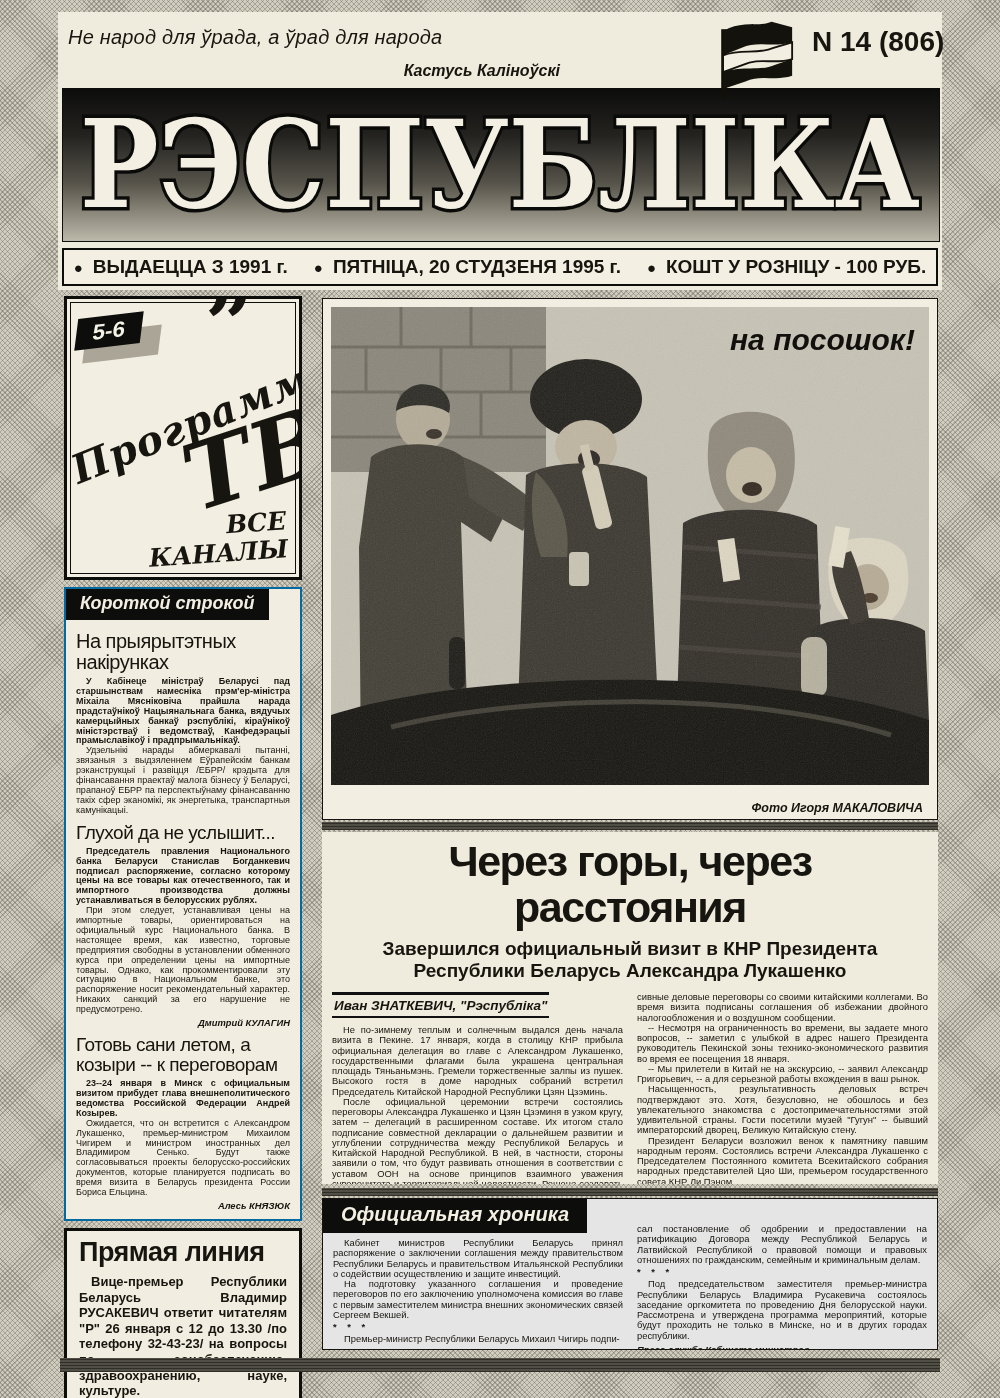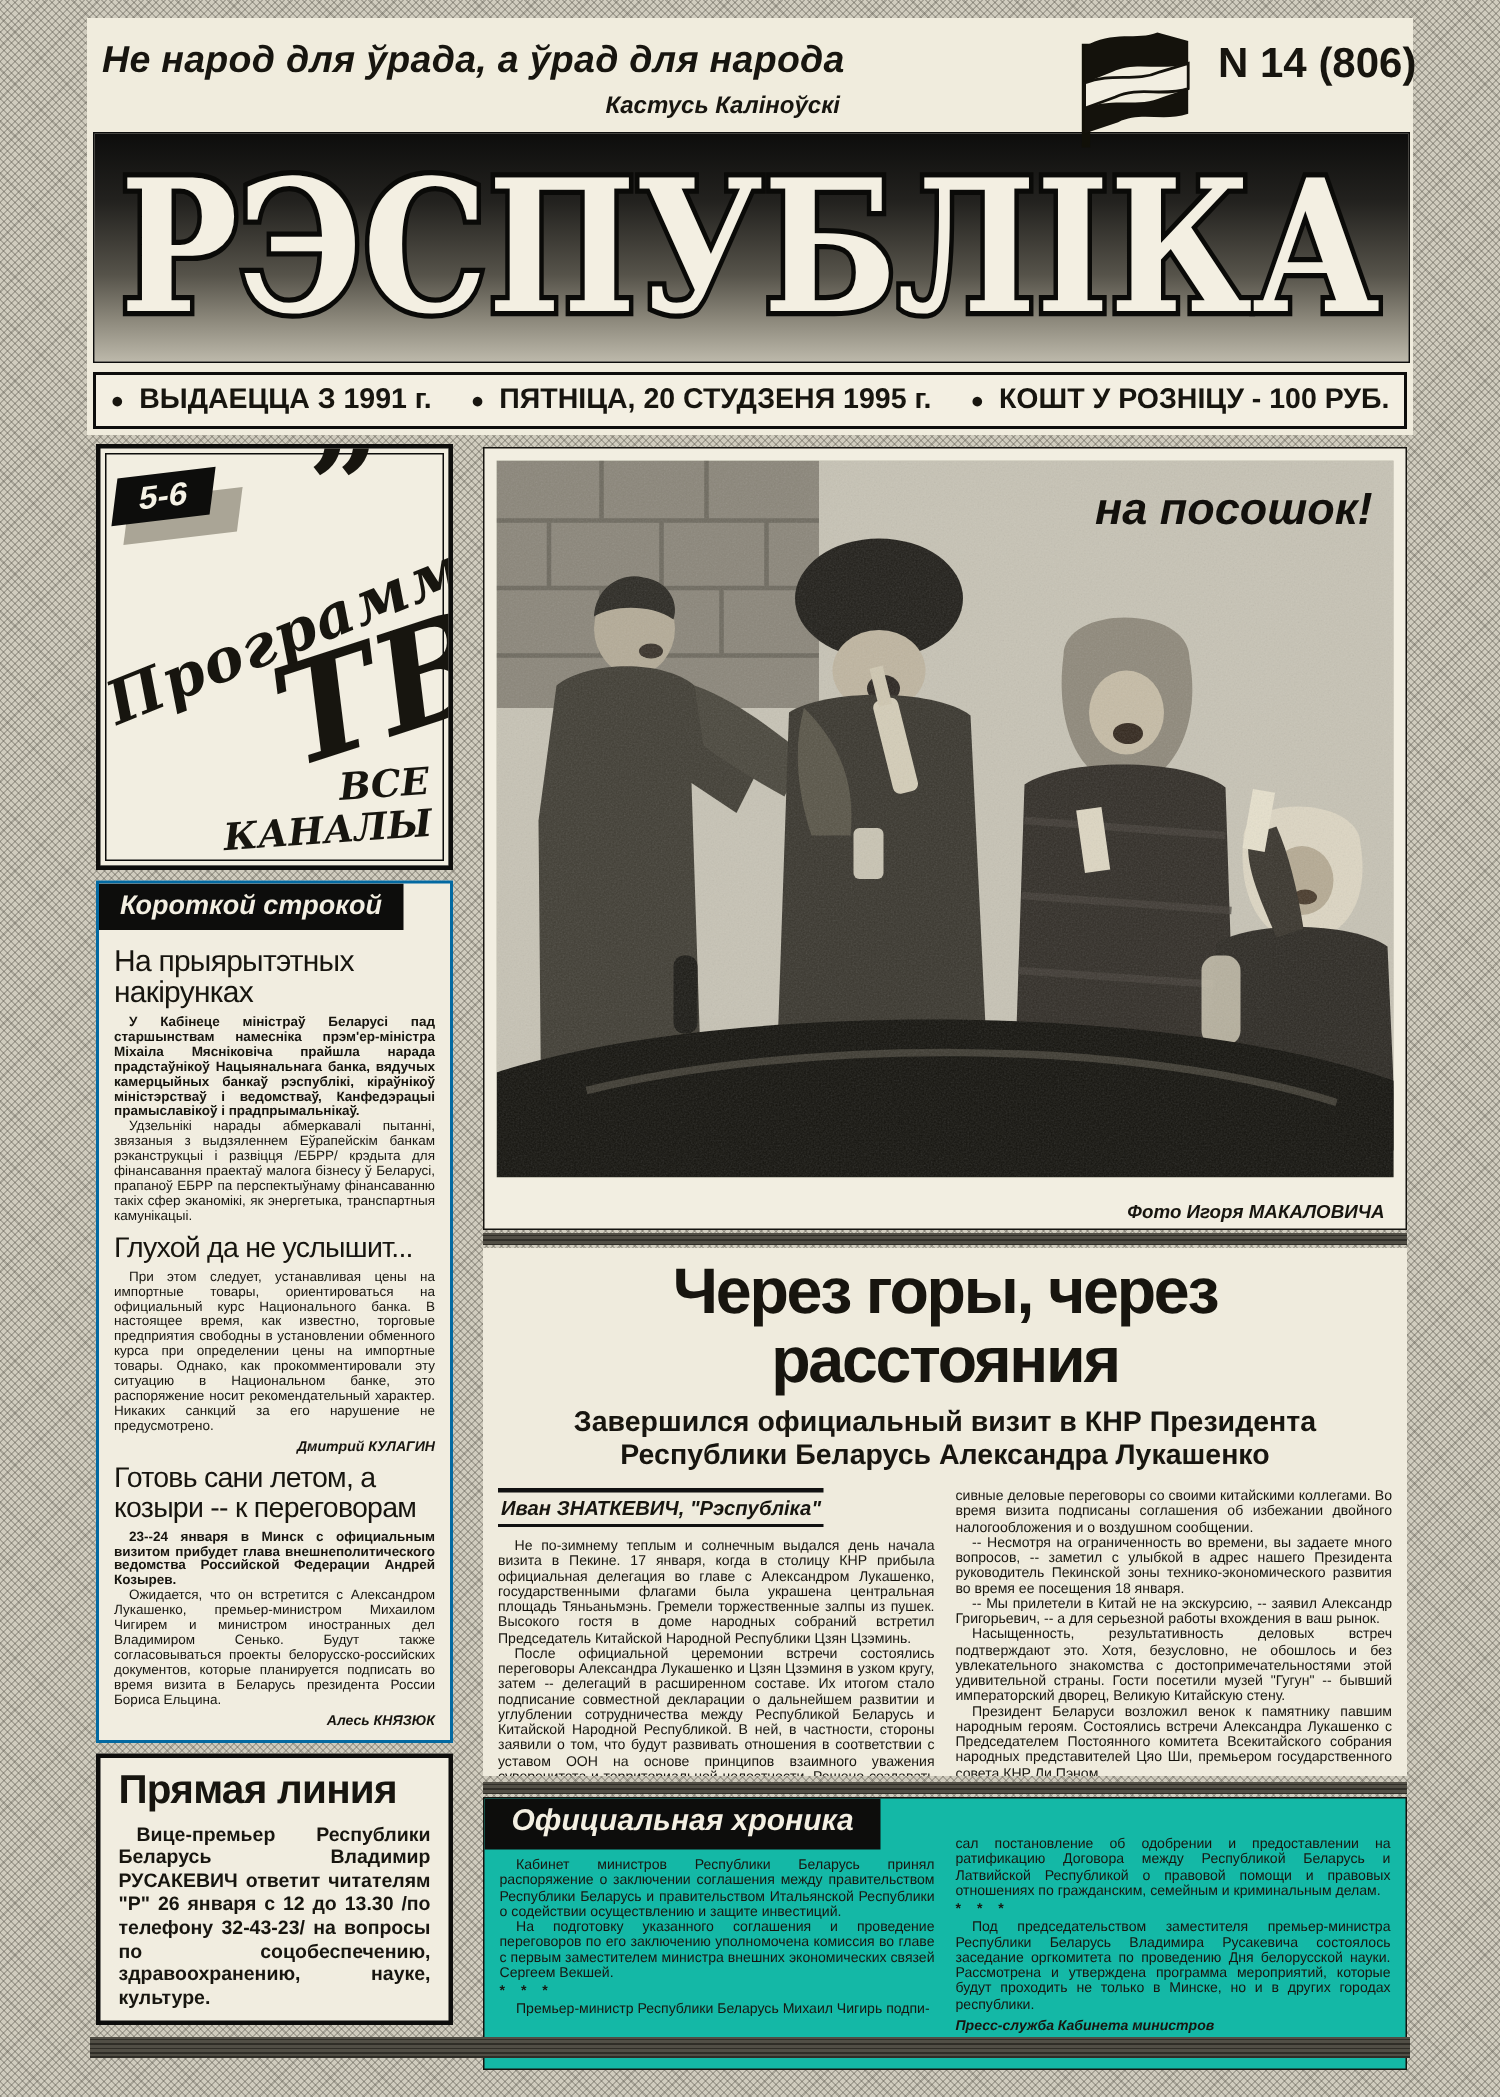--- a/index.html
+++ b/index.html
@@ -9,21 +9,21 @@
     background-image:
       repeating-linear-gradient(45deg, rgba(74,71,62,.30) 0 1px, transparent 1px 3.5px),
       repeating-linear-gradient(-45deg, rgba(74,71,62,.30) 0 1px, transparent 1px 3.5px);
     font-family:"Liberation Sans", sans-serif;color:#17150f;
   }
   .paper{position:absolute;background:#f0ecdd;}
   .abs{position:absolute;}
 
   
   #header-panel{left:58px;top:12px;width:884px;height:278px;}
-  #motto{left:68px;top:26px;font-size:25px;font-weight:bold;font-style:italic;letter-spacing:.2px;}
+  #motto{left:68px;top:26px;font-size:20px;font-weight:normal;font-style:italic;letter-spacing:.2px;}
   #motto-author{left:240px;top:62px;width:320px;text-align:right;font-size:16px;font-weight:bold;font-style:italic;}
   #issue-number{left:812px;top:26px;font-size:28px;font-weight:bold;}
   #flag{left:700px;top:18px;width:104px;height:84px;z-index:5;}
 
   #masthead{left:62px;top:88px;width:876px;height:152px;
     background:linear-gradient(180deg,#0d0d0c 0%,#23221f 30%,#56534a 62%,#8d897c 82%,#bcb8aa 100%);
     border:1px solid #0d0d0c;}
   #masthead svg{display:block;}
 
   #dateline{left:62px;top:248px;width:876px;height:38px;background:#f3efe2;border:2px solid #0d0d0c;
@@ -82,21 +82,21 @@
     letter-spacing:-1.5px;}
   #main-subhead{text-align:center;font-weight:bold;font-size:19px;line-height:22px;margin:0 0 10px;}
   .cols{display:flex;gap:14px;}
   .col{width:291px;}
   #byline{border-top:3px solid #111;border-bottom:2px solid #111;font-weight:bold;font-style:italic;
     font-size:13.5px;padding:3px 2px;margin:0 0 7px;display:inline-block;}
   .col p{font-size:9.4px;line-height:10.25px;text-align:justify;text-indent:11px;margin:0;}
   .col p.cont{text-indent:0;}
 
   
-  #chronicle{left:322px;top:1198px;width:616px;height:182px;background:#14b8a6;border:1px solid #15130f;
+  #chronicle{left:322px;top:1198px;width:616px;height:152px;background:#e5e5e5;border:1px solid #15130f;
     box-sizing:border-box;padding:0 10px 6px;overflow:hidden;}
   #chronicle .cols{margin-top:0;}
   #chron-label{background:#0d0d0c;color:#f3efe2;font-style:italic;font-weight:bold;font-size:20px;
     padding:4px 18px 7px;display:inline-block;margin:0 0 5px -10px;}
   #chronicle p{font-size:9.4px;line-height:10.25px;text-align:justify;text-indent:11px;margin:0;}
   #chronicle p.cont{text-indent:0;}
   #chronicle .col2{padding-top:25px;}
   .sep{text-align:center;font-weight:bold;letter-spacing:4px;font-size:10px;margin:2px 0 !important;
     text-indent:0 !important;}
   #chron-sig{font-weight:bold;font-style:italic;font-size:12.5px;text-align:center;margin-top:4px !important;
@@ -159,20 +159,21 @@
       <div class="label-bar">Короткой строкой</div>
 
       <div>
         <h3 class="art-head">На прыярытэтных накірунках</h3>
         <p class="lead">У Кабінеце міністраў Беларусі пад старшынствам намесніка прэм'ер-міністра Міхаіла Мясніковіча прайшла нарада прадстаўнікоў Нацыянальнага банка, вядучых камерцыйных банкаў рэспублікі, кіраўнікоў міністэрстваў і ведомстваў, Канфедэрацыі прамыславікоў і прадпрымальнікаў.</p>
         <p class="bodytxt">Удзельнікі нарады абмеркавалі пытанні, звязаныя з выдзяленнем Еўрапейскім банкам рэканструкцыі і развіцця /ЕБРР/ крэдыта для фінансавання праектаў малога бізнесу ў Беларусі, прапаноў ЕБРР па перспектыўнаму фінансаванню такіх сфер эканомікі, як энергетыка, транспартныя камунікацыі.</p>
       </div>
 
       <div>
         <h3 class="art-head small">Глухой да не услышит...</h3>
+        <p class="lead">Председатель правления Национального банка Беларуси Станислав Богданкевич подписал распоряжение, согласно которому цены на все товары как отечественного, так и импортного производства должны устанавливаться в белорусских рублях.</p>
         <p class="bodytxt">При этом следует, устанавливая цены на импортные товары, ориентироваться на официальный курс Национального банка. В настоящее время, как известно, торговые предприятия свободны в установлении обменного курса при определении цены на импортные товары. Однако, как прокомментировали эту ситуацию в Национальном банке, это распоряжение носит рекомендательный характер. Никаких санкций за его нарушение не предусмотрено.</p>
         <p class="sig">Дмитрий КУЛАГИН</p>
       </div>
 
       <div>
         <h3 class="art-head small">Готовь сани летом, а козыри -- к переговорам</h3>
         <p class="lead">23--24 января в Минск с официальным визитом прибудет глава внешнеполитического ведомства Российской Федерации Андрей Козырев.</p>
         <p class="bodytxt">Ожидается, что он встретится с Александром Лукашенко, премьер-министром Михаилом Чигирем и министром иностранных дел Владимиром Сенько. Будут также согласовываться проекты белорусско-российских документов, которые планируется подписать во время визита в Беларусь президента России Бориса Ельцина.</p>
         <p class="sig">Алесь КНЯЗЮК</p>
       </div>

